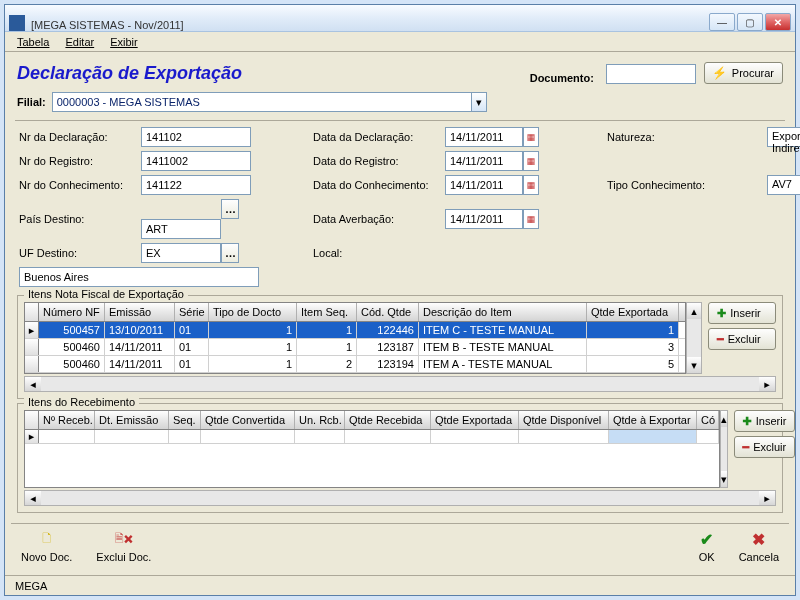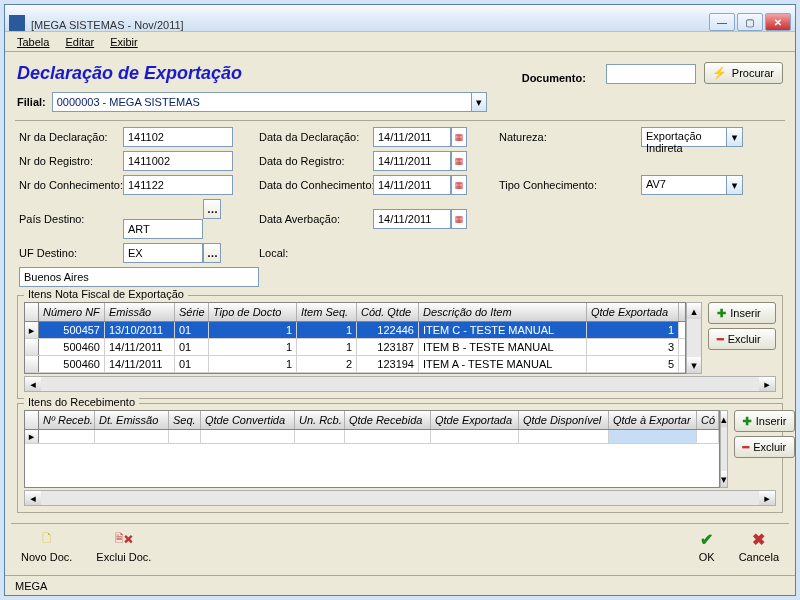--- a/index.html
+++ b/index.html
@@ -9,42 +9,42 @@
 .titlebar .appicon { width: 16px; height: 16px; background: #2a5a9a; margin-right: 6px; }
 .titlebar .title { color: #333; flex: 1; }
 .winbtns { display: flex; gap: 2px; }
 .winbtn { width: 26px; height: 18px; background: linear-gradient(#f3f8fe,#d6e6f7); border: 1px solid #8aa9cc; border-radius: 2px; display: flex; align-items: center; justify-content: center; font-size: 10px; color: #333; }
 .winbtn.close { background: linear-gradient(#f2a7a7,#e06565,#c73030); color: #fff; font-weight: bold; }
 .menubar { background: #ece9d8; height: 20px; display: flex; align-items: center; padding: 0 6px; border-bottom: 1px solid #aca899; gap: 4px; }
 .menuitem { padding: 2px 6px; cursor: default; text-decoration: underline; }
 .content { background: #ece9d8; flex: 1; padding: 6px; display: flex; flex-direction: column; }
 .headline-row { display: flex; align-items: flex-end; margin: 4px 6px 8px 6px; }
 .headline { font: bold italic 18px Arial; color: #1a1acc; flex: 1; }
-.doclabel { font-weight: bold; margin-right: 20px; }
+.doclabel { font-weight: bold; margin-right: 12px; }
 .docinput { width: 90px; height: 20px; border: 1px solid #7f9db9; background: #fff; }
 .btn { background: linear-gradient(#fefefe,#e3e3d5); border: 1px solid #8b8b7a; border-radius: 3px; padding: 2px 8px; height: 22px; display: inline-flex; align-items: center; gap: 4px; cursor: default; }
 .btn-procurar .bolt { color: #e6a200; font-size: 12px; }
 .filial-row { display: flex; align-items: center; margin: 0 6px 8px 6px; }
 .filial-row label { font-weight: bold; margin-right: 6px; }
 .filial-input { flex: 0 0 420px; height: 20px; border: 1px solid #7f9db9; background: #fff; color: #0a246a; padding: 2px 4px; display: flex; align-items: center; }
 .filial-dd { width: 16px; height: 20px; border: 1px solid #7f9db9; background: linear-gradient(#fefefe,#d6e6f7); display: flex; align-items: center; justify-content: center; margin-left: -1px; }
 hr.sep { border: none; border-top: 1px solid #aca899; margin: 0 4px 6px; }
-.form-grid { display: grid; grid-template-columns: 100px 110px 18px 110px 100px 18px 100px 140px; gap: 4px 4px; margin: 0 8px 6px 8px; align-items: center; }
+.form-grid { display: grid; grid-template-columns: 100px 110px 18px 110px 100px 18px 100px 140px; gap: 4px 22px; margin: 0 8px 6px 8px; align-items: center; }
 .form-grid label { white-space: nowrap; }
 .txt { height: 20px; border: 1px solid #7f9db9; background: #fff; padding: 2px 4px; }
 .ellips { width: 18px; height: 20px; border: 1px solid #7f9db9; background: linear-gradient(#fefefe,#ececde); display: flex; align-items: center; justify-content: center; font-weight: bold; letter-spacing: -1px; }
 .datebtn { width: 16px; height: 20px; border: 1px solid #7f9db9; background: #fff; display: flex; align-items: center; justify-content: center; color: #c03030; font-size: 9px; }
 .combo { display: flex; margin-left: 38px; }
 .combo .txt { flex: 1; }
 .combo .dd { width: 16px; height: 20px; border: 1px solid #7f9db9; border-left: none; background: linear-gradient(#fefefe,#d6e6f7); display: flex; align-items: center; justify-content: center; }
 .groupbox { border: 1px solid #aca899; margin: 2px 6px; padding: 6px; position: relative; }
 .groupbox .legend { position: absolute; top: -8px; left: 6px; background: #ece9d8; padding: 0 4px; }
 .grid-wrap { display: flex; }
 .grid { border: 1px solid #848484; background: #fff; flex: 1; }
-.grid-head { display: flex; background: linear-gradient(#fefefe,#e8e8e8,#d4d4d4); border-bottom: 1px solid #848484; font-style: italic; }
+.grid-head { display: flex; background: linear-gradient(#fefefe,#e8e8e8,#d4d4d4); border-bottom: 1px solid #848484; }
 .gh { border-right: 1px solid #b0b0b0; padding: 3px 4px; overflow: hidden; white-space: nowrap; }
 .gr { display: flex; border-bottom: 1px solid #d0d0d0; }
 .gr.sel .gc { background: #1a60c8; color: #fff; }
 .gc { border-right: 1px solid #d0d0d0; padding: 2px 4px; overflow: hidden; white-space: nowrap; text-align: right; }
 .gc.l { text-align: left; }
 .rowindicator { width: 14px; background: linear-gradient(#fefefe,#e0e0e0); border-right: 1px solid #848484; display: flex; align-items: center; justify-content: center; }
 .vscroll { width: 16px; background: #e8e8e8; border: 1px solid #b0b0b0; display: flex; flex-direction: column; }
 .vscroll .ar { height: 16px; background: linear-gradient(#fefefe,#d6d6d6); display: flex; align-items: center; justify-content: center; }
 .vscroll .track { flex: 1; }
 .hscroll { height: 16px; background: #e8e8e8; border: 1px solid #b0b0b0; display: flex; margin-top: 2px; }

